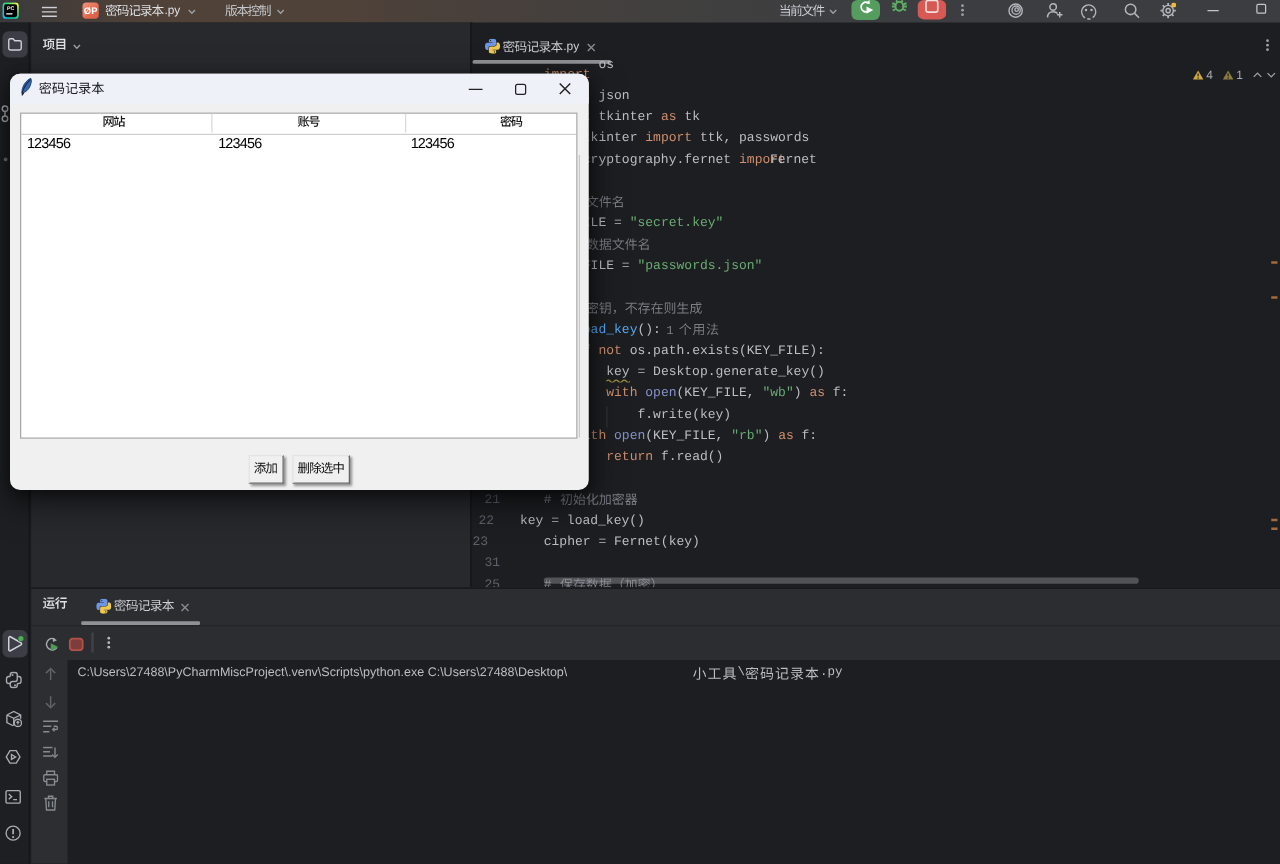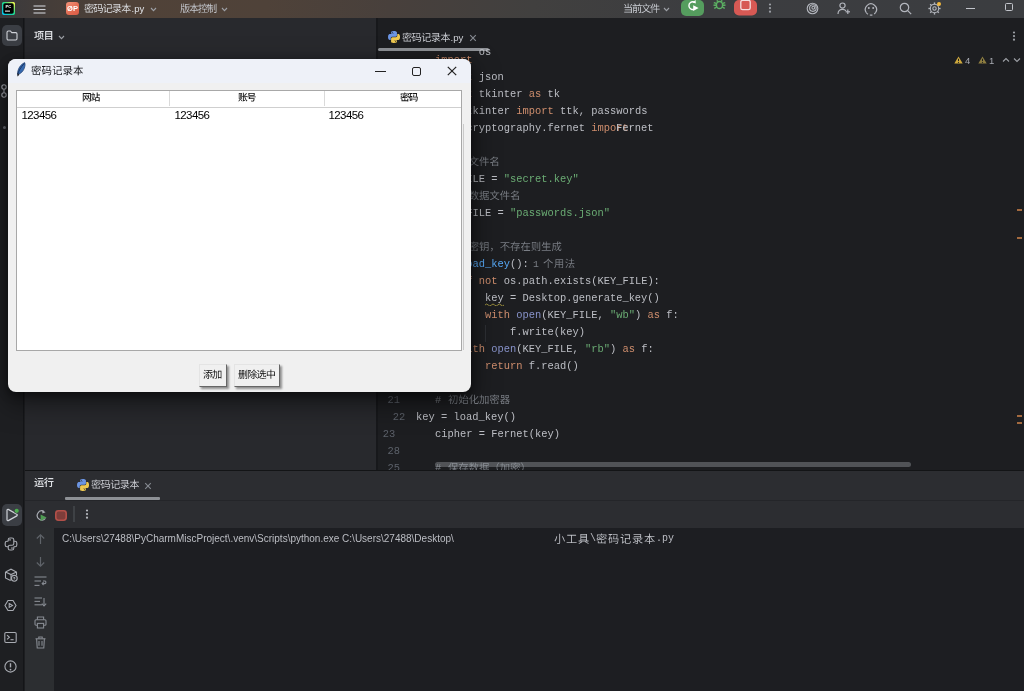--- a/index.html
+++ b/index.html
@@ -220,23 +220,23 @@
     <circle cx="4.5" cy="6.3" r="0.6" fill="#1d1e21"></circle>
   </svg>
 <div class="abs" style="left:989px;top:54.5px;font-size:9.5px;color:#a8abb2">1</div>
 <svg class="abs" style="left:1002px;top:57px" width="8" height="6" viewBox="0 0 8 6">
     <path d="M1 4.5 L4 1.5 L7 4.5" stroke="#9da0a6" stroke-width="1.1" fill="none"></path>
   </svg>
 <svg class="abs" style="left:1013px;top:57px" width="8" height="6" viewBox="0 0 8 6">
     <path d="M1 1.5 L4 4.5 L7 1.5" stroke="#9da0a6" stroke-width="1.1" fill="none"></path>
   </svg>
 <div class="abs mono" style="left:378px;top:392px;width:22px;text-align:right;color:#5c616a">21</div>
-<div class="abs mono" style="left:388px;top:409px;width:22px;text-align:center;color:#5c616a">22</div>
-<div class="abs mono" style="left:378px;top:426px;width:22px;text-align:center;color:#5c616a">23</div>
-<div class="abs mono" style="left:378px;top:443px;width:22px;text-align:right;color:#5c616a">28</div>
+<div class="abs mono" style="left:378px;top:409px;width:22px;text-align:center;color:#5c616a">22</div>
+<div class="abs mono" style="left:378px;top:426px;width:22px;text-align:left;color:#5c616a">23</div>
+<div class="abs mono" style="left:378px;top:443px;width:22px;text-align:right;color:#5c616a">31</div>
 <div class="abs mono" style="left:378px;top:460px;width:22px;text-align:right;color:#5c616a">25</div>
 <div class="abs" style="left:459.5px;top:283px;width:1px;height:92px;background:#2e3035"></div>
 <div class="abs" style="left:484.5px;top:325px;width:1px;height:17px;background:#2e3035"></div>
 <div class="abs mono" style="left:435.0px;top:52px;color:#cf8e6d">import</div>
 <div class="abs mono" style="left:478.75px;top:44px;color:#bcbec4">os</div>
 <div class="abs mono" style="left:435.0px;top:69px;color:#cf8e6d">import</div>
 <div class="abs mono" style="left:478.75px;top:69px;color:#bcbec4">json</div>
 <div class="abs mono" style="left:435.0px;top:86px;color:#cf8e6d">import</div>
 <div class="abs mono" style="left:478.75px;top:86px;color:#bcbec4">tkinter</div>
 <div class="abs mono" style="left:528.75px;top:86px;color:#cf8e6d">as</div>

